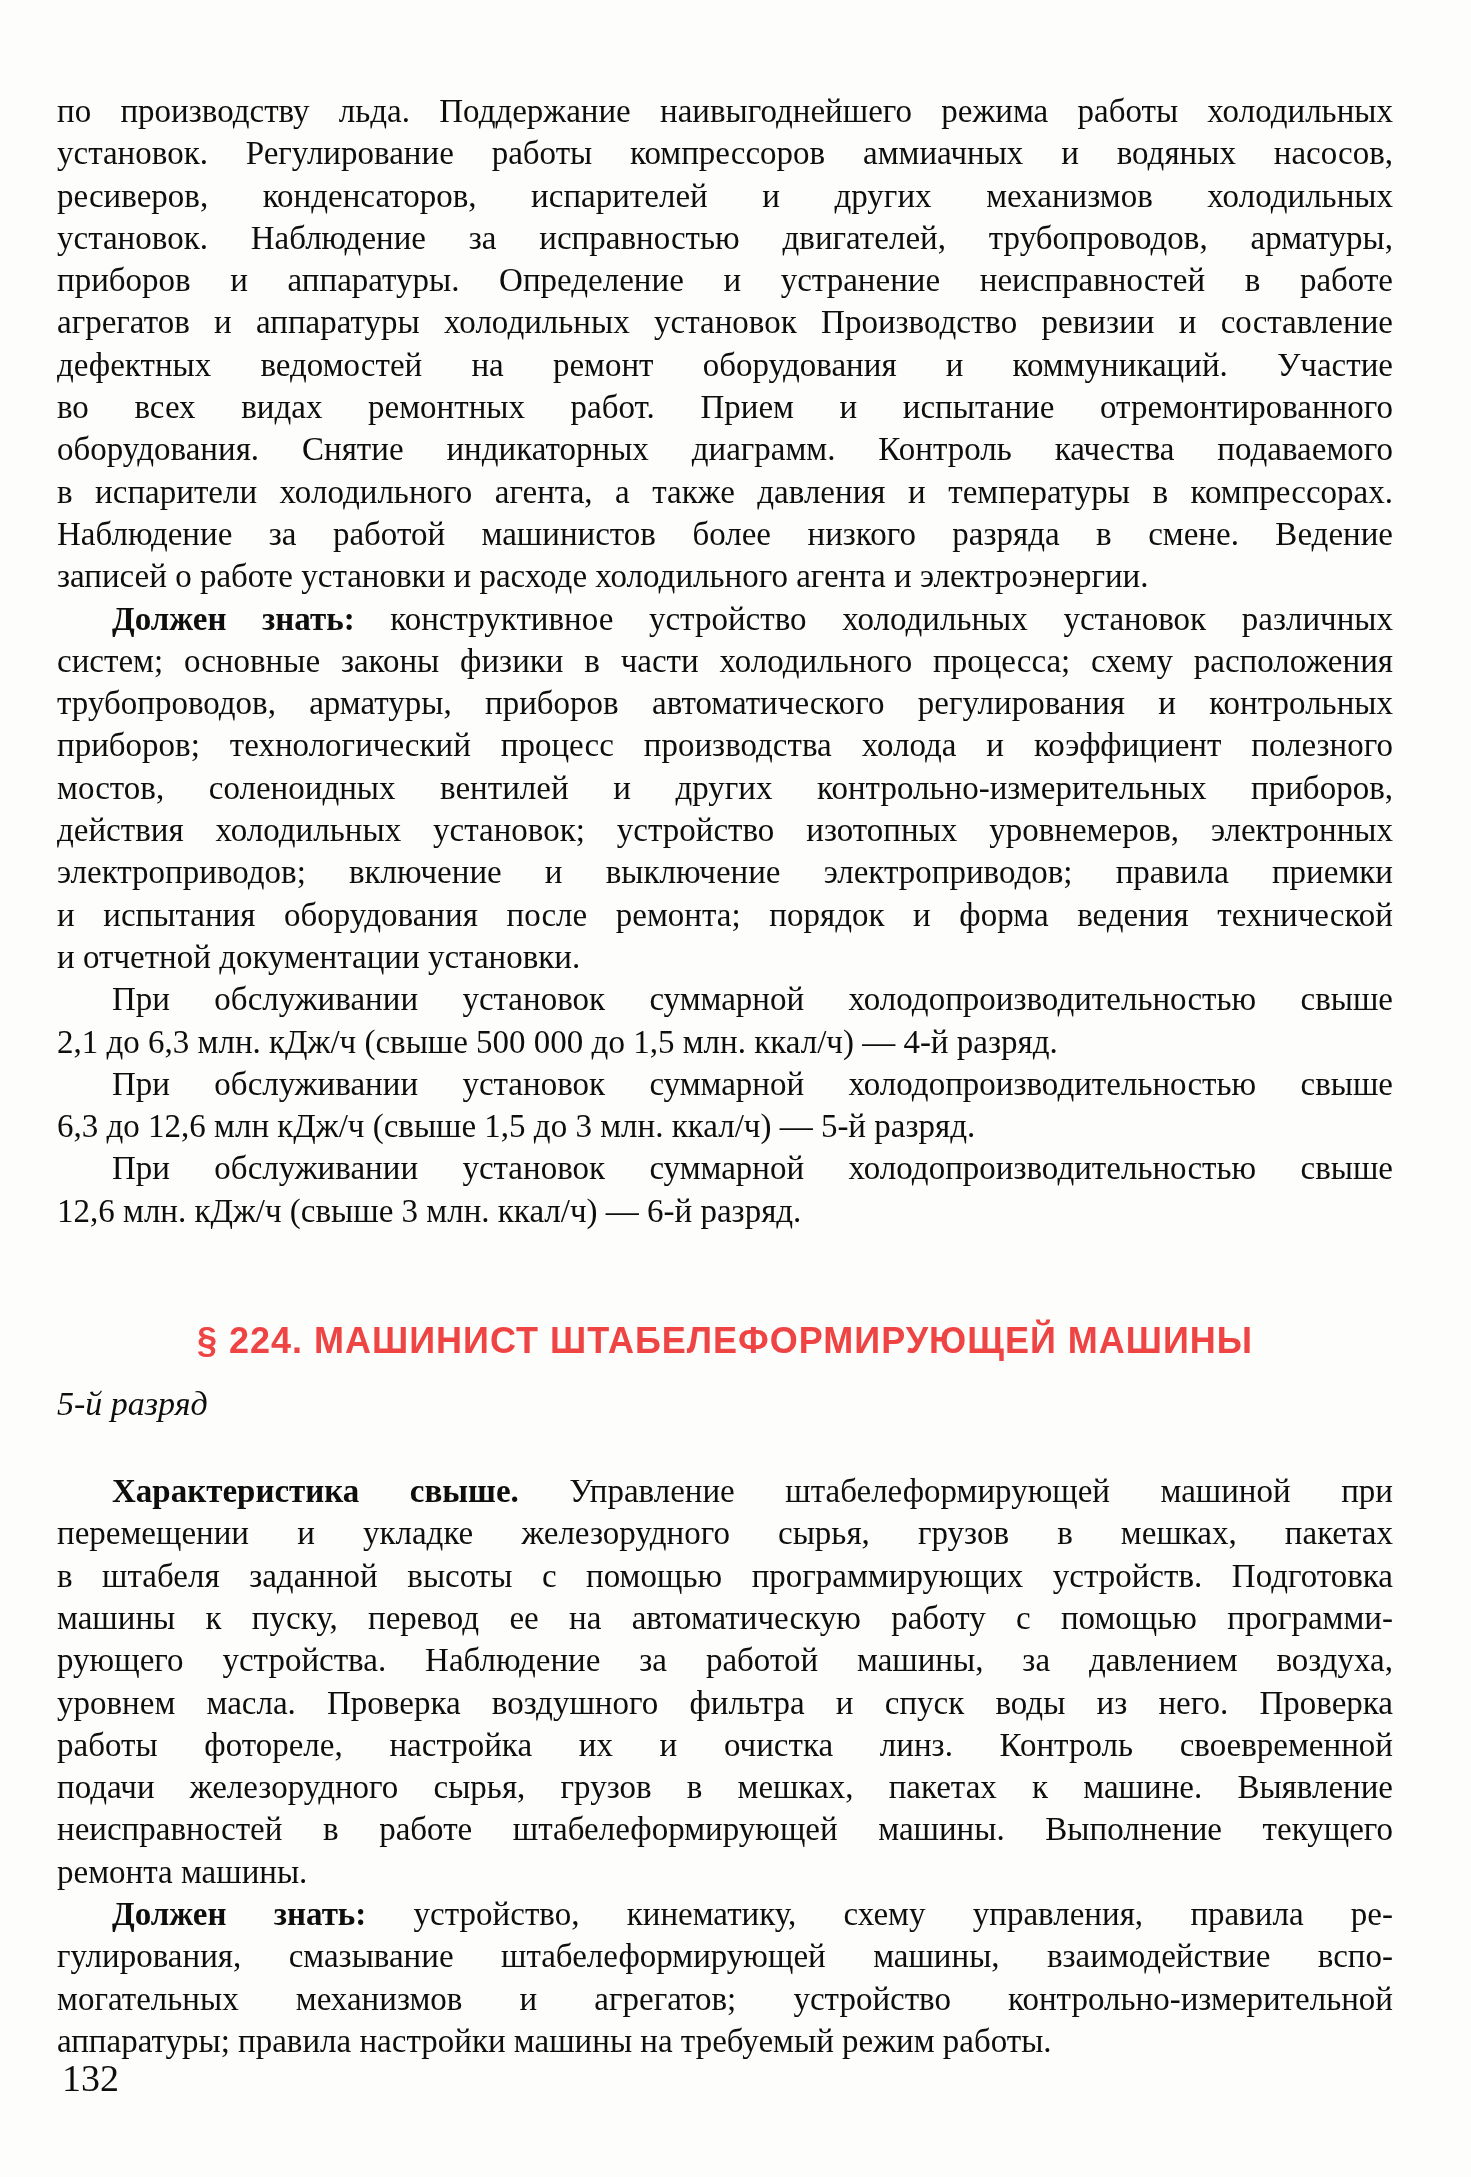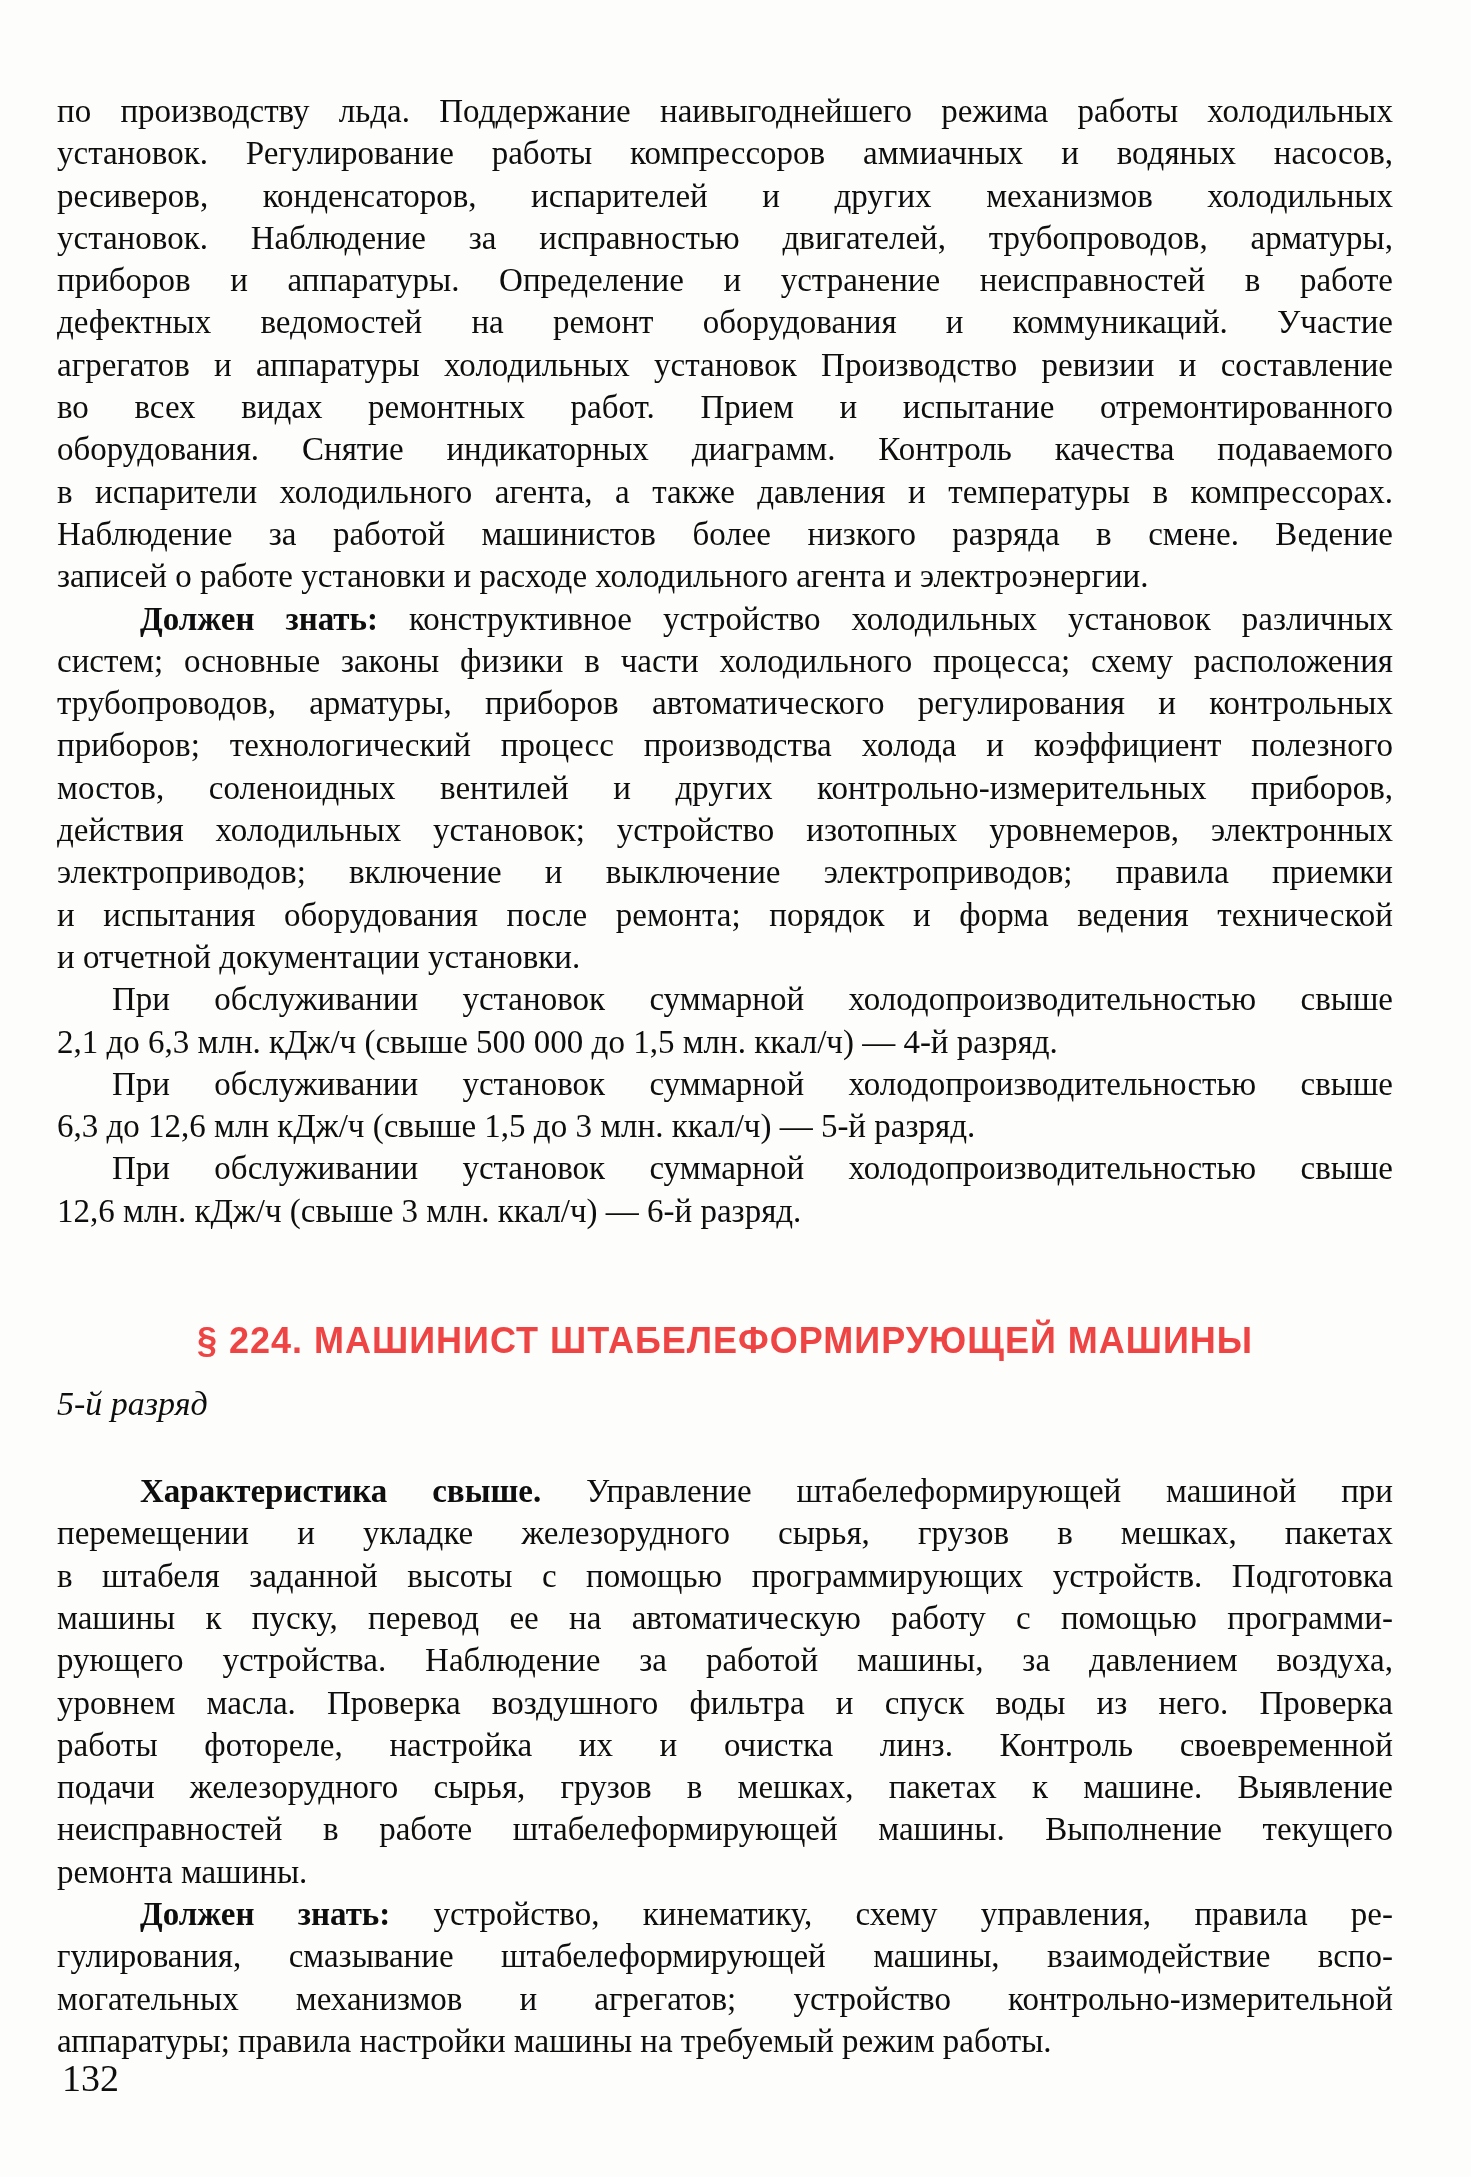--- a/index.html
+++ b/index.html
@@ -26,21 +26,21 @@
     text-align: justify;
     text-align-last: justify;
     -moz-text-align-last: justify;
     white-space: normal;
   }
   .pline.final {
     text-align-last: left;
     -moz-text-align-last: left;
   }
   .pline.indent { text-indent: 55px; }
-  .lead { font-weight: bold; margin-left: 28px; }
+  .lead { font-weight: bold; }
 
   .section-heading {
     margin-top: 86px;
     text-align: center;
     font-family: "Liberation Sans", sans-serif;
     font-weight: 700;
     font-size: 36px;
     line-height: 46px;
     letter-spacing: 1px;
     color: #ef4444;
@@ -66,22 +66,22 @@
 
 <div class="page">
   <div class="text-col">
 
     <div>
       <div class="pline">по производству льда. Поддержание наивыгоднейшего режима работы холодильных</div>
       <div class="pline">установок. Регулирование работы компрессоров аммиачных и водяных насосов,</div>
       <div class="pline">ресиверов, конденсаторов, испарителей и других механизмов холодильных</div>
       <div class="pline">установок. Наблюдение за исправностью двигателей, трубопроводов, арматуры,</div>
       <div class="pline">приборов и аппаратуры. Определение и устранение неисправностей в работе</div>
+      <div class="pline">агрегатов и аппаратуры холодильных установок Производство ревизии и составление</div>
       <div class="pline">дефектных ведомостей на ремонт оборудования и коммуникаций. Участие</div>
-      <div class="pline">агрегатов и аппаратуры холодильных установок Производство ревизии и составление</div>
       <div class="pline">во всех видах ремонтных работ. Прием и испытание отремонтированного</div>
       <div class="pline">оборудования. Снятие индикаторных диаграмм. Контроль качества подаваемого</div>
       <div class="pline">в испарители холодильного агента, а также давления и температуры в компрессорах.</div>
       <div class="pline">Наблюдение за работой машинистов более низкого разряда в смене. Ведение</div>
       <div class="pline final">записей о работе установки и расходе холодильного агента и электроэнергии.</div>
     </div>
 
     <div>
       <div class="pline indent"><span class="lead">Должен знать:</span><span> конструктивное устройство холодильных установок различных</span></div>
       <div class="pline">систем; основные законы физики в части холодильного процесса; схему расположения</div>

